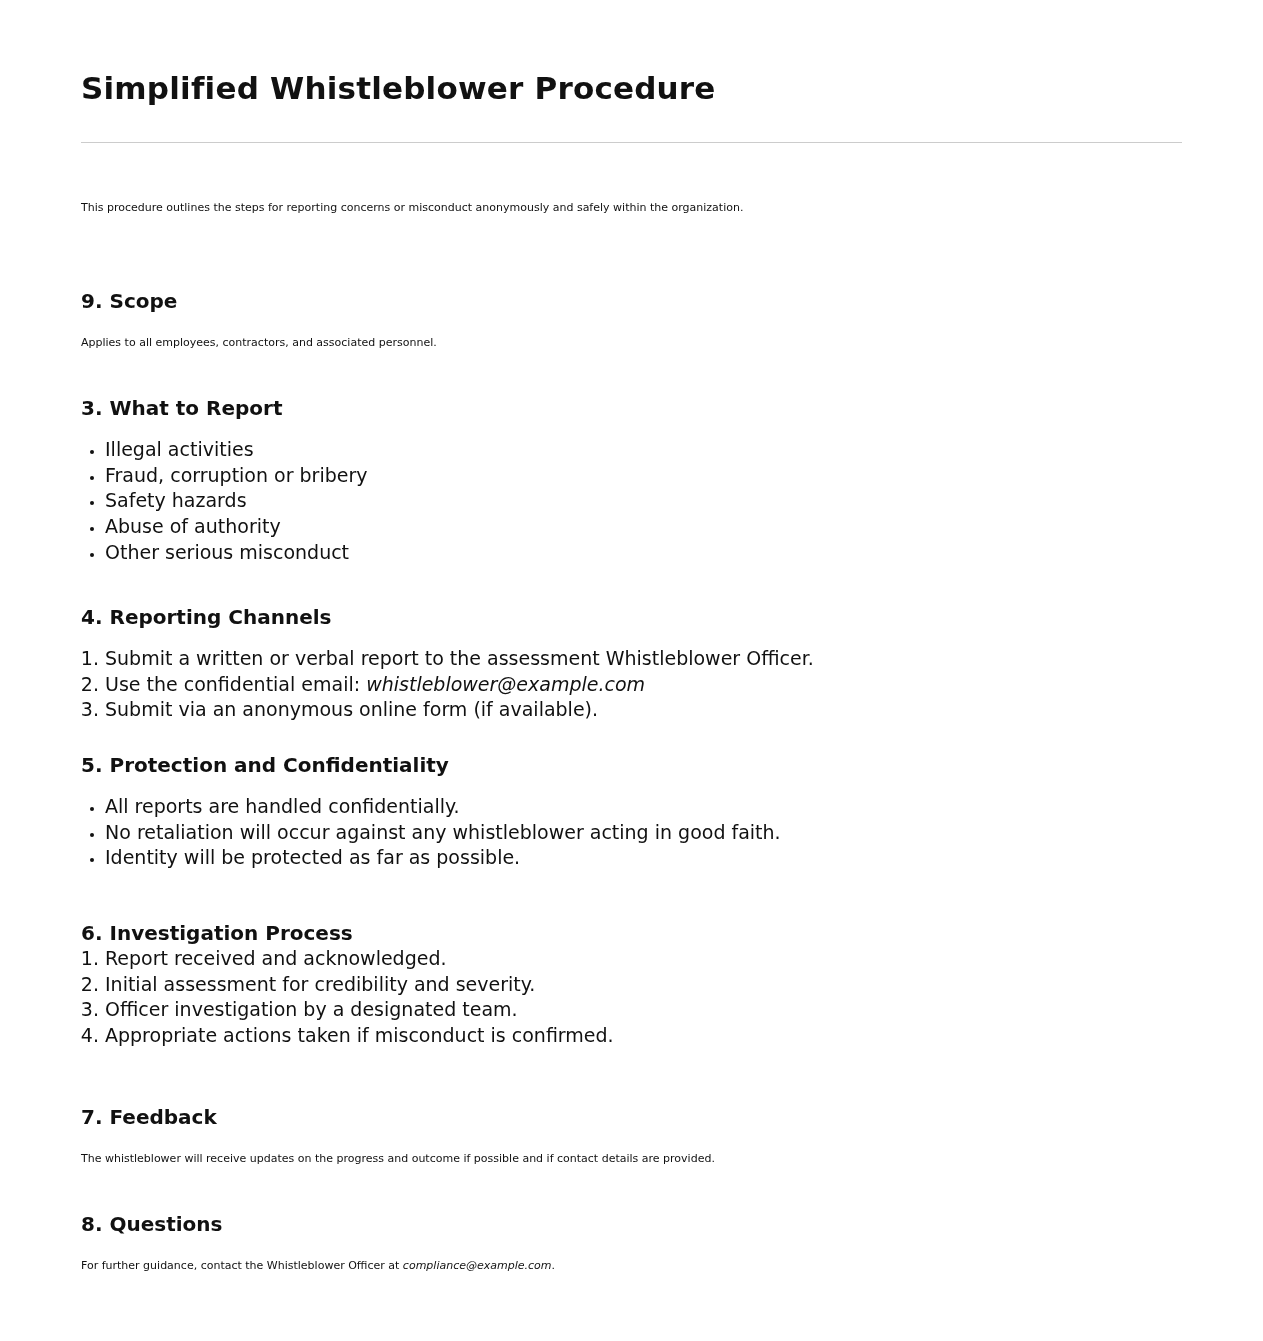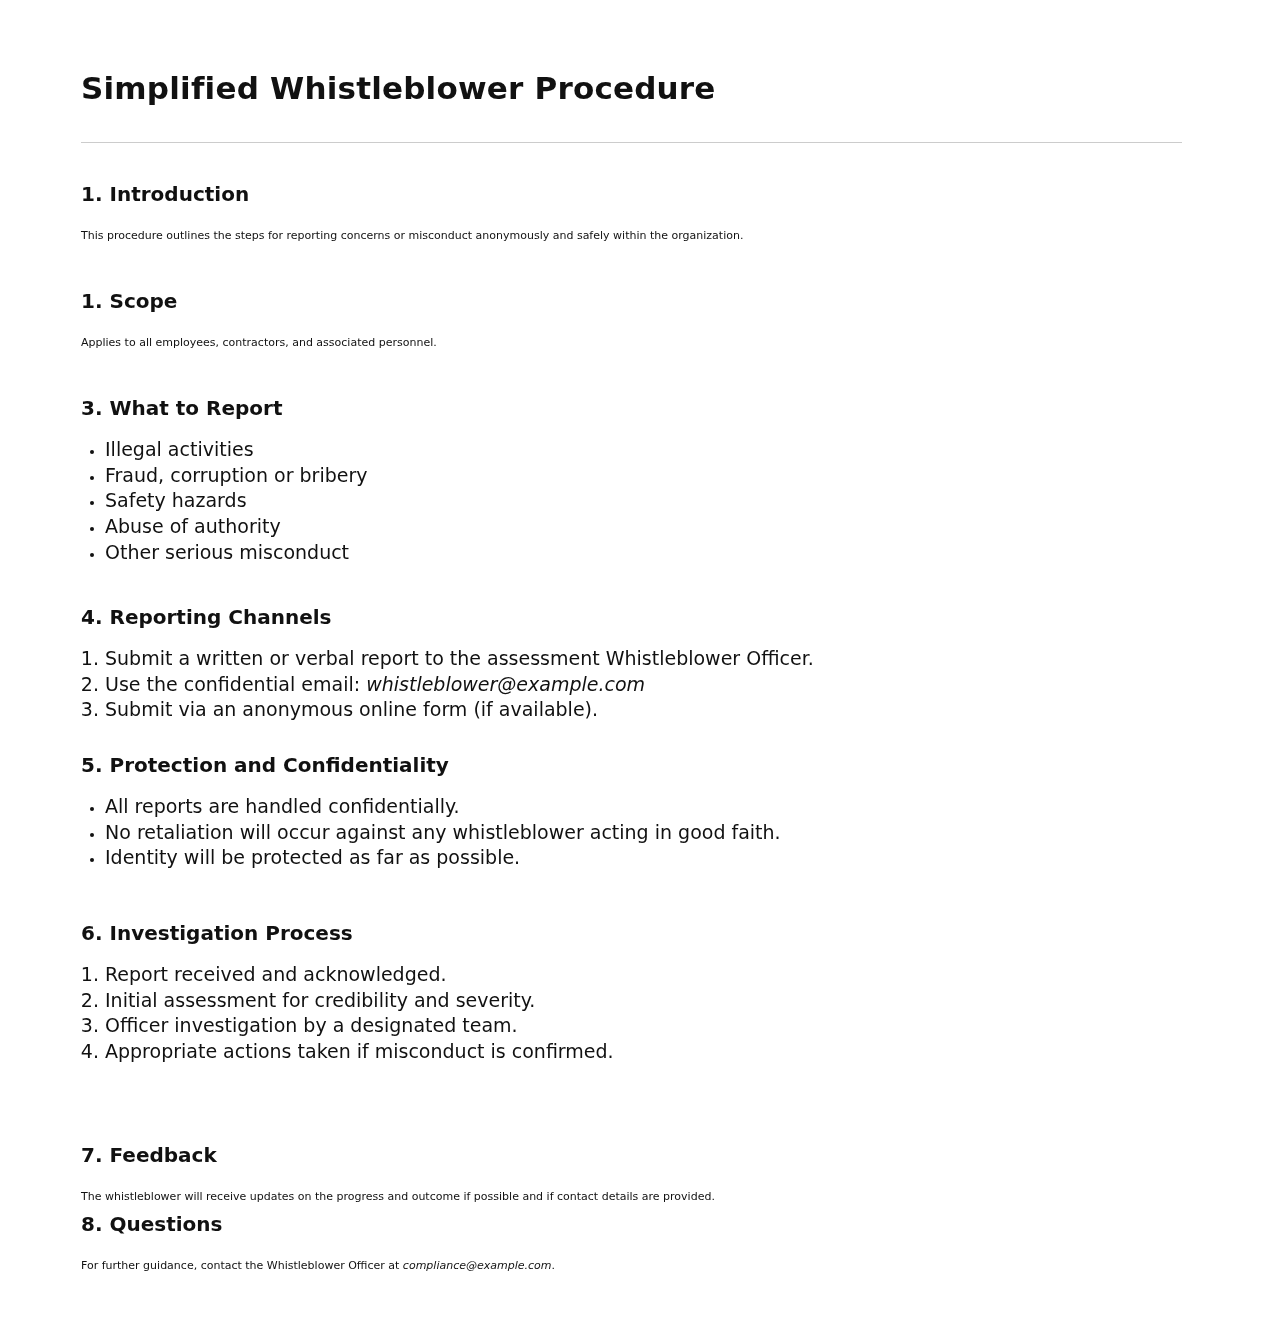--- a/index.html
+++ b/index.html
@@ -60,26 +60,25 @@
   .section { position: absolute; left: 81px; right: 81px; }
 </style>
 </head>
 <body>
 
 <div class="page">
   <h1>Simplified Whistleblower Procedure</h1>
   <hr>
 
   <div class="section" style="top:180px;">
-    <h2>1. Introduction</h2>
     <p style="margin-top:17px;">This procedure outlines the steps for reporting concerns or misconduct anonymously and safely within the organization.</p>
   </div>
 
   <div class="section" style="top:287px;">
-    <h2>1. Scope</h2>
+    <h2>9. Scope</h2>
     <p style="margin-top:17px;">Applies to all employees, contractors, and associated personnel.</p>
   </div>
 
   <div class="section" style="top:394px;">
     <h2>3. What to Report</h2>
     <ul style="margin-top:16px;">
       <li>Illegal activities</li>
       <li>Fraud, corruption or bribery</li>
       <li>Safety hazards</li>
       <li>Abuse of authority</li>
@@ -106,29 +105,29 @@
     <h2>5. Protection and Confidentiality</h2>
     <ul style="margin-top:16px;">
       <li>All reports are handled confidentially.</li>
       <li>No retaliation will occur against any whistleblower acting in good faith.</li>
       <li>Identity will be protected as far as possible.</li>
     </ul>
   </div>
 
   <div class="section" style="top:919px;">
     <h2>6. Investigation Process</h2>
-    <ol style="margin-top:16px;">
+    <ol style="">
       <li>Report received and acknowledged.</li>
       <li>Initial assessment for credibility and severity.</li>
       <li>Officer investigation by a designated team.</li>
       <li>Appropriate actions taken if misconduct is confirmed.</li>
     </ol>
   </div>
 
-  <div class="section" style="top:1103px;margin-top:38px;">
+  <div class="section" style="top:1103px;">
     <h2>7. Feedback</h2>
     <p style="margin-top:17px;">The whistleblower will receive updates on the progress and outcome if possible and if contact details are provided.</p>
   </div>
 
   <div class="section" style="top:1210px;">
     <h2>8. Questions</h2>
     <p style="margin-top:17px;"><span>For further guidance, contact the Whistleblower Officer at </span><em>compliance@example.com</em><span>.</span></p>
   </div>
 </div>
 

